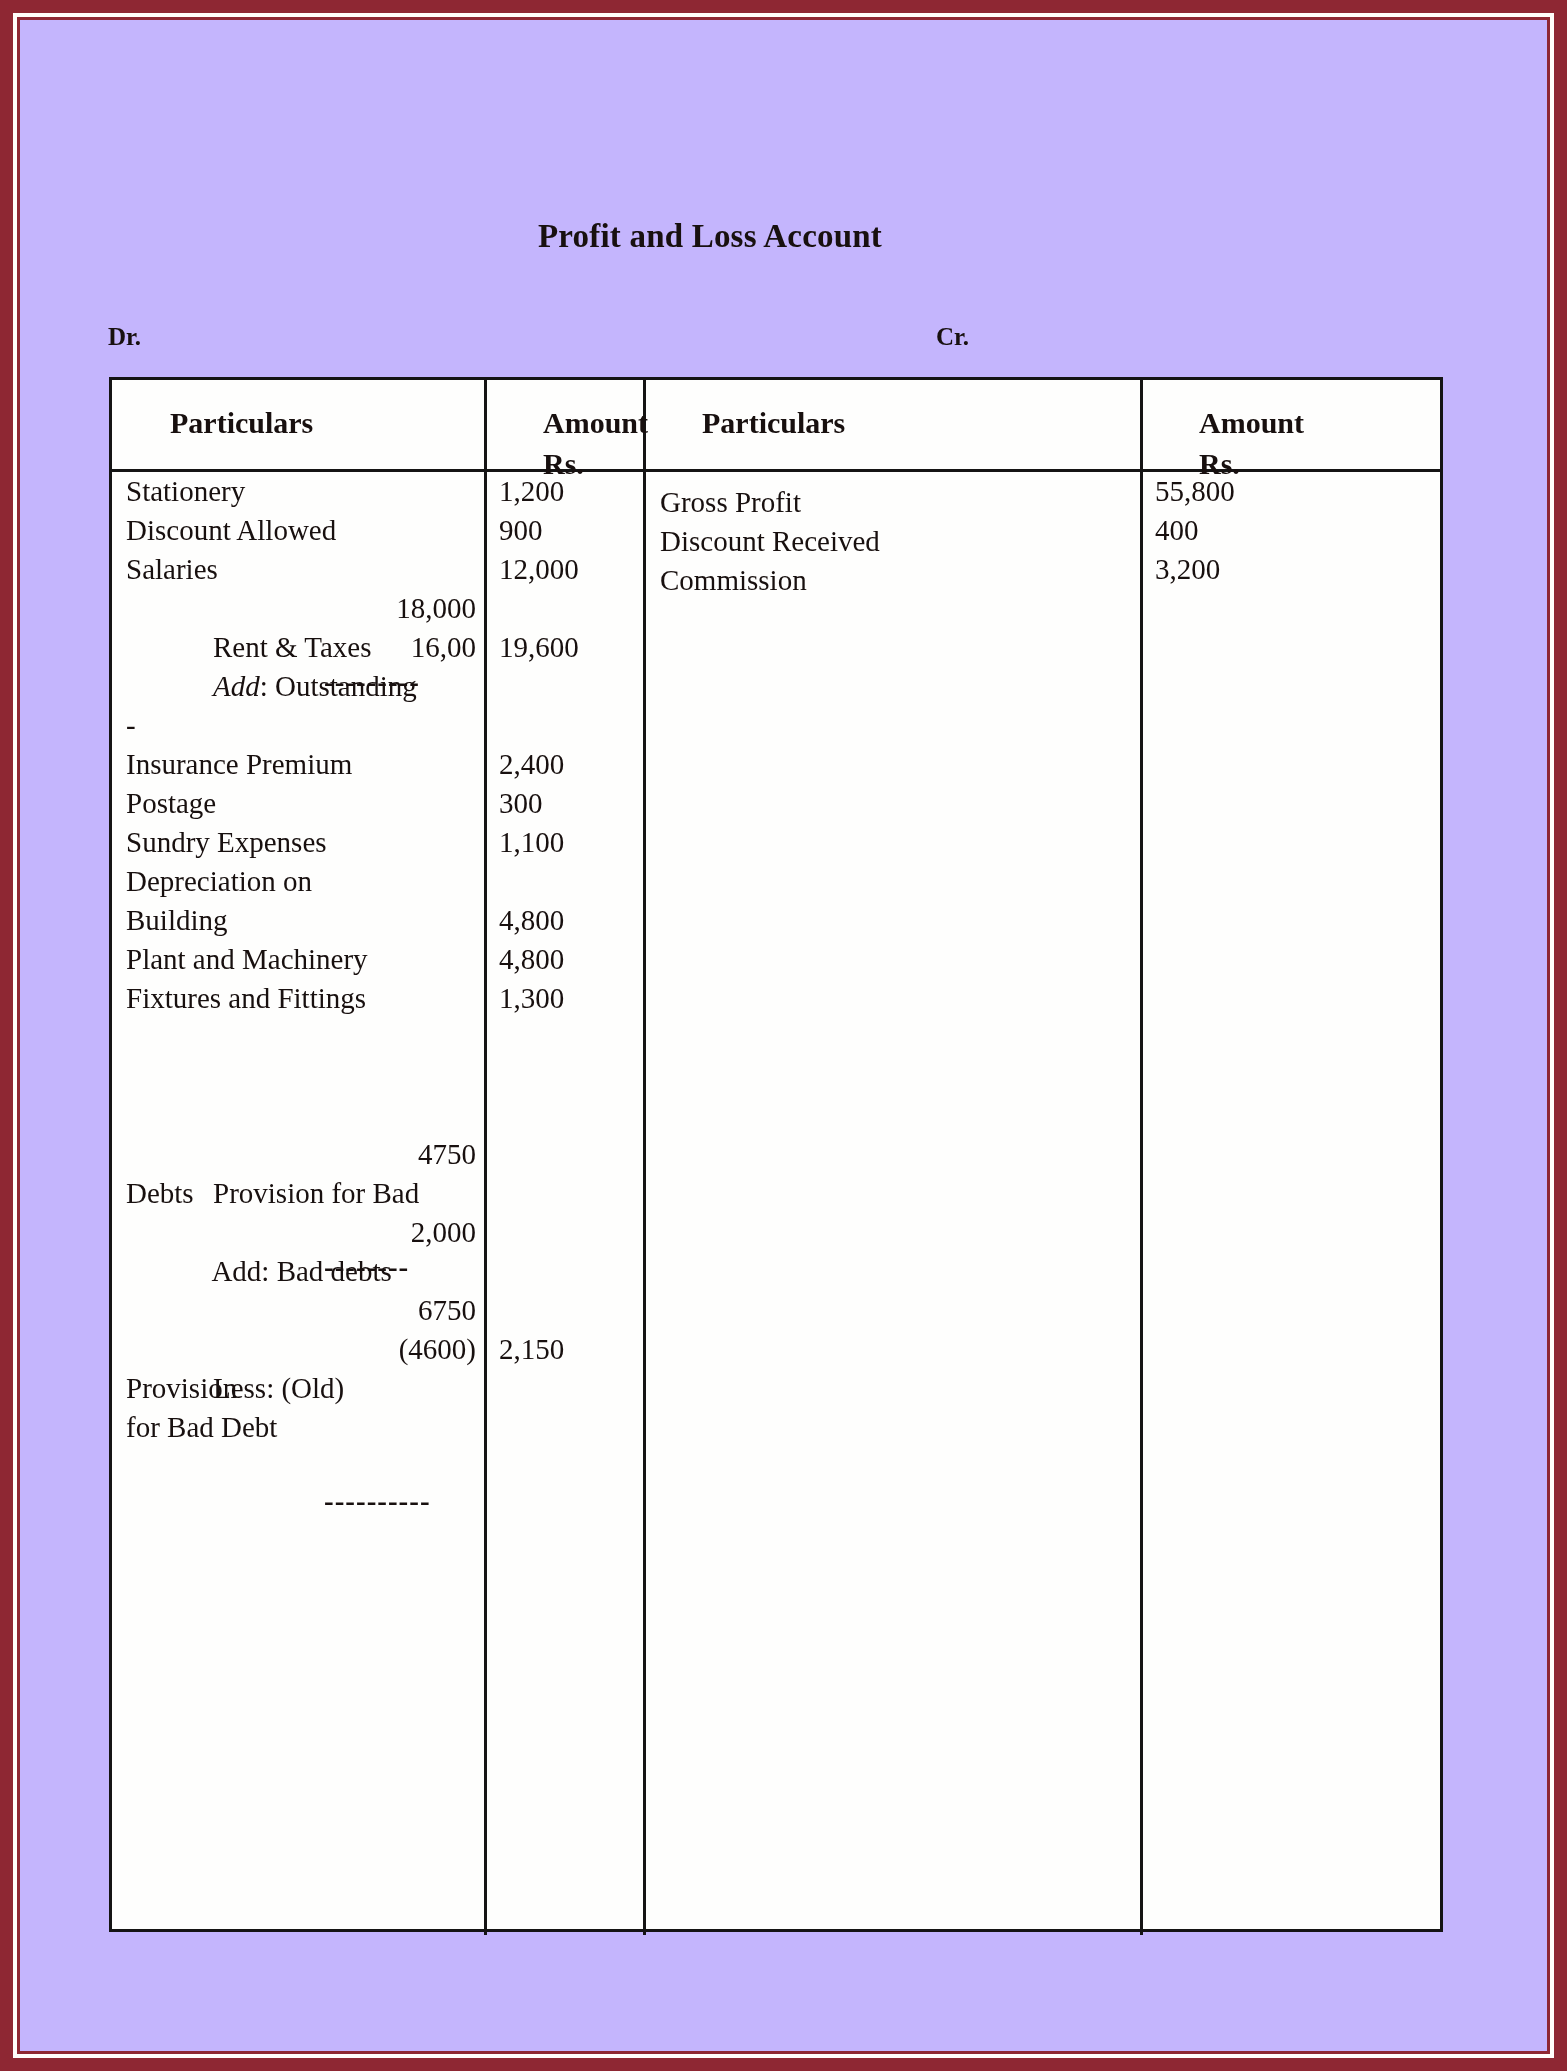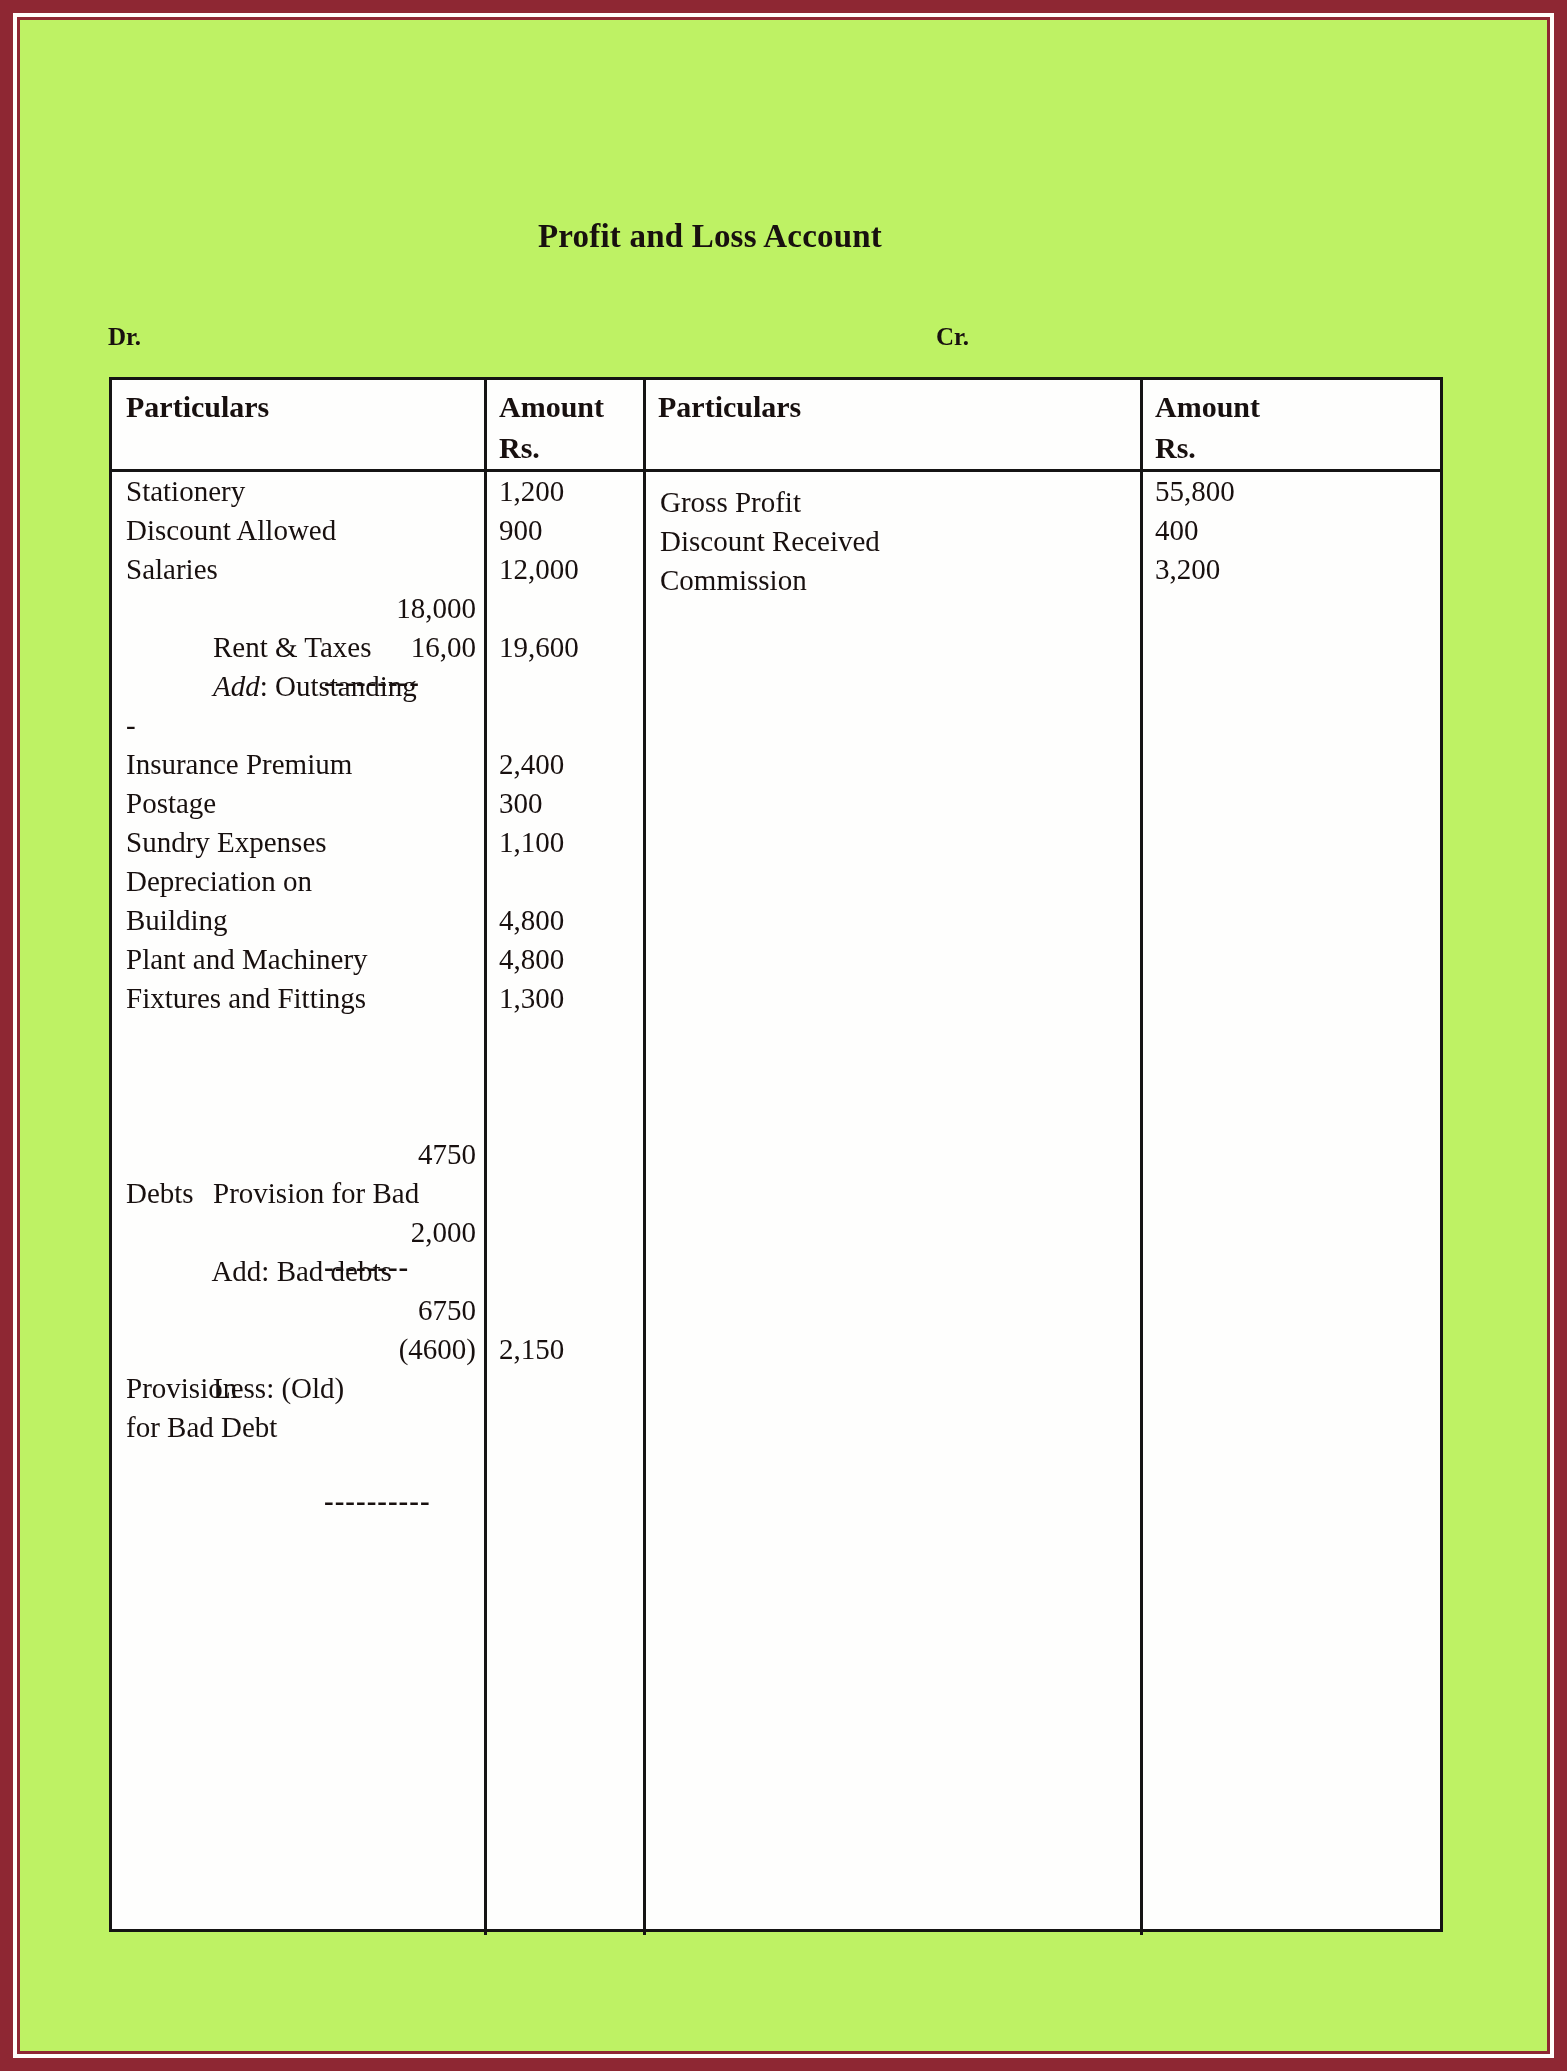--- a/index.html
+++ b/index.html
@@ -32,21 +32,21 @@
     box-sizing: border-box;
     background: #fffdfb;
     padding: 4px;
   }
   .page-inner {
     position: relative;
     width: 100%;
     height: 100%;
     box-sizing: border-box;
     border: 3px solid #8e2733;
-    background: #bef264;
+    background: #c4b5fd;
     overflow: hidden;
   }
 
   
   .doc-title {
     position: absolute;
     left: 0;
     top: 198px;
     width: 1380px;
     text-align: center;
@@ -100,24 +100,25 @@
     bottom: 0;
     width: 3px;
     background: #151414;
   }
   .vrule.c1 { left: 372px; }
   .vrule.c2 { left: 531px; }
   .vrule.c3 { left: 1028px; }
 
   .head-cell {
     position: absolute;
-    top: 6px;
+    top: 22px;
     font-weight: bold;
     font-size: 30px;
     line-height: 41px;
+    margin-left: 44px;
   }
   .head-cell.h-part-dr  { left: 14px; }
   .head-cell.h-amt-dr   { left: 387px; }
   .head-cell.h-part-cr  { left: 546px; }
   .head-cell.h-amt-cr   { left: 1043px; }
   .head-cell .rs { display: block; }
 
   
   .col {
     position: absolute;

